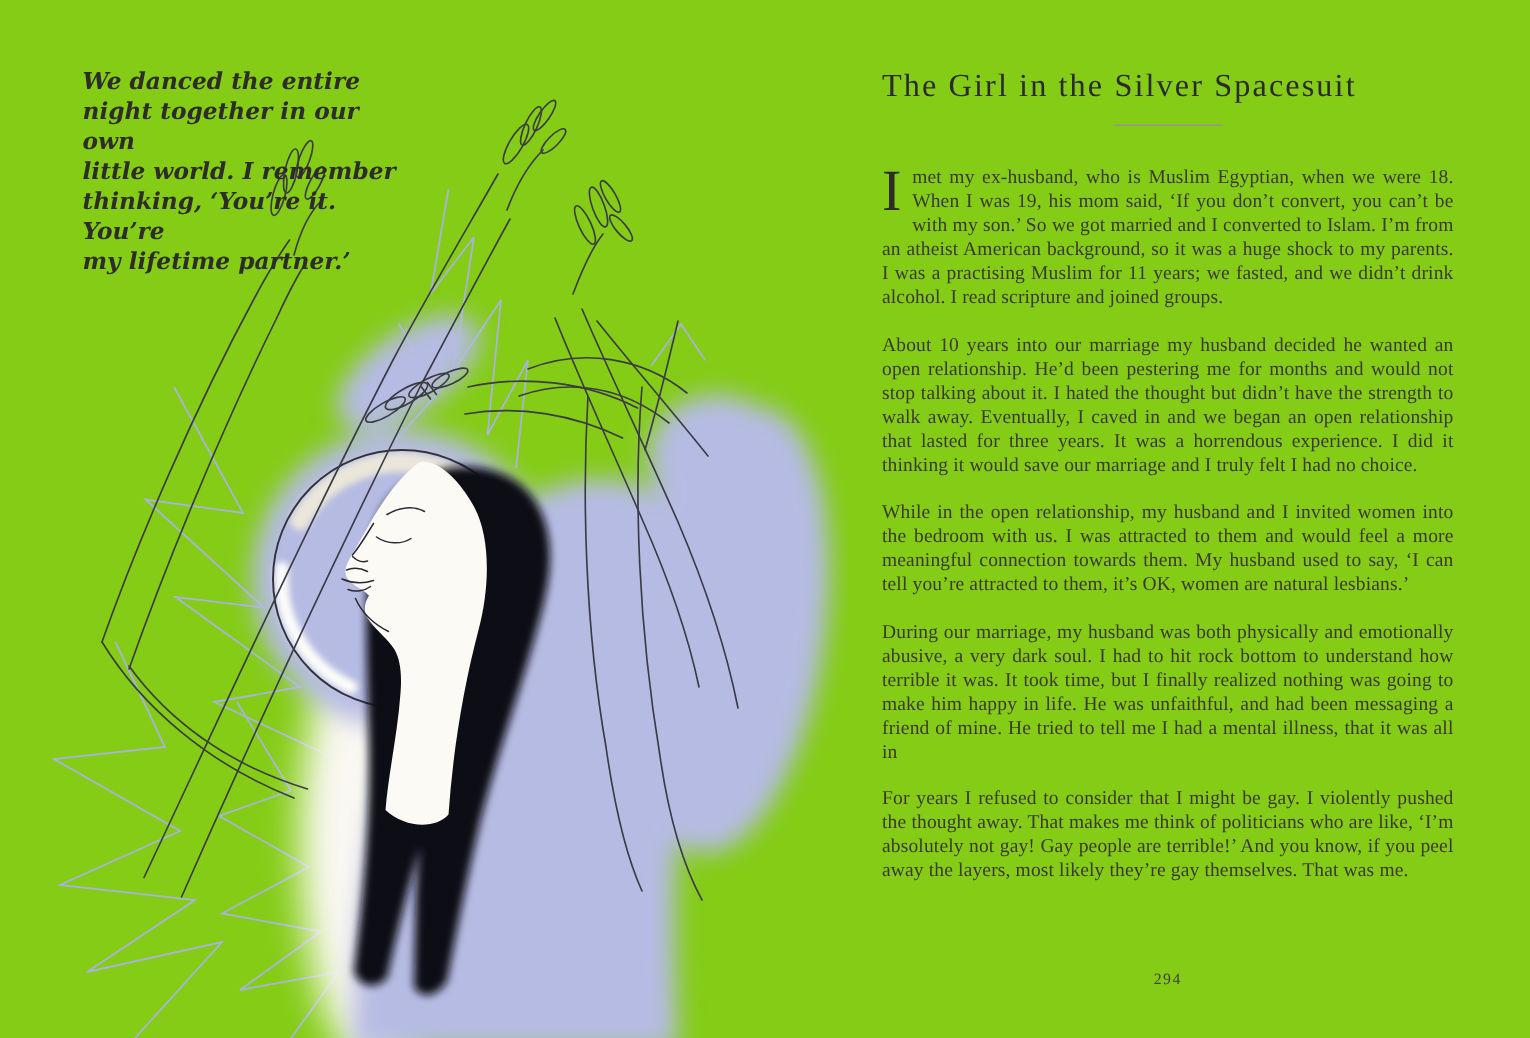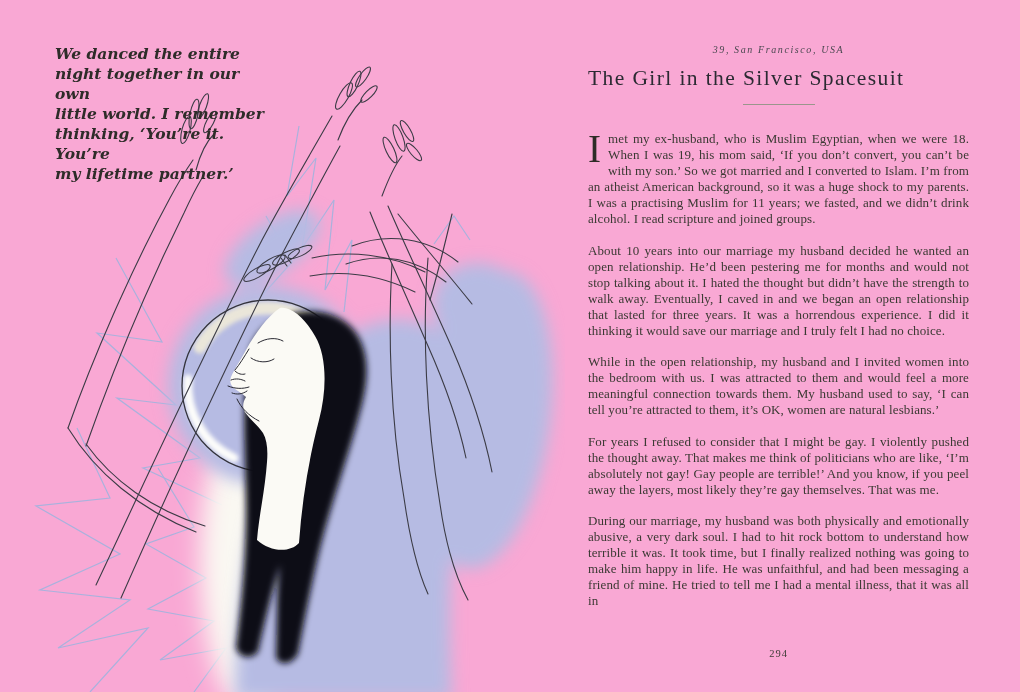--- a/index.html
+++ b/index.html
@@ -1,17 +1,17 @@
 <!DOCTYPE html>
 <html><head>
 <meta charset="utf-8">
 <style>
   html,body{margin:0;padding:0;}
   body{width:1020px;height:692px;overflow:hidden;background:#faf8f2;}
-  .spread{position:relative;width:1020px;height:692px;background:#f9a8d4;font-family:"Liberation Serif",serif;}
+  .spread{position:relative;width:1020px;height:692px;background:#84cc16;font-family:"Liberation Serif",serif;}
   .illustration{position:absolute;left:0;top:0;width:565px;height:692px;}
   .pull-quote{
     position:absolute;left:55px;top:44px;width:215px;
     font-family:"DejaVu Serif",serif;font-weight:bold;font-style:italic;
     font-size:15.5px;line-height:20px;color:#2e2c29;white-space:pre-line;
   }
   .right-page{position:absolute;left:588px;top:44px;width:381px;}
   .dateline{
     text-align:center;font-style:italic;font-size:10px;letter-spacing:1.6px;
     color:#4a4850;margin:0 0 10px 0;
@@ -148,27 +148,26 @@
     </g>
   </svg>
 
   <div class="pull-quote">We danced the entire
 night together in our own
 little world. I remember
 thinking, ‘You’re it. You’re
 my lifetime partner.’</div>
 
   <div class="right-page">
-    <p class="dateline">39, San Francisco, USA</p>
     <h1 class="chapter-title">The Girl in the Silver Spacesuit</h1>
     <hr class="title-rule">
     <div class="body-copy" id="body-copy">
         <p><span class="dropcap">I</span>met my ex-husband, who is Muslim Egyptian, when we were 18. When I was 19, his mom said, ‘If you don’t convert, you can’t be with my son.’ So we got married and I converted to Islam. I’m from an atheist American background, so it was a huge shock to my parents. I was a practising Muslim for 11 years; we fasted, and we didn’t drink alcohol. I read scripture and joined groups.</p>
         <p>About 10 years into our marriage my husband decided he wanted an open relationship. He’d been pestering me for months and would not stop talking about it. I hated the thought but didn’t have the strength to walk away. Eventually, I caved in and we began an open relationship that lasted for three years. It was a horrendous experience. I did it thinking it would save our marriage and I truly felt I had no choice.</p>
         <p>While in the open relationship, my husband and I invited women into the bedroom with us. I was attracted to them and would feel a more meaningful connection towards them. My husband used to say, ‘I can tell you’re attracted to them, it’s OK, women are natural lesbians.’</p>
+        <p>During our marriage, my husband was both physically and emotionally abusive, a very dark soul. I had to hit rock bottom to understand how terrible it was. It took time, but I finally realized nothing was going to make him happy in life. He was unfaithful, and had been messaging a friend of mine. He tried to tell me I had a mental illness, that it was all in</p>
         <p>For years I refused to consider that I might be gay. I violently pushed the thought away. That makes me think of politicians who are like, ‘I’m absolutely not gay! Gay people are terrible!’ And you know, if you peel away the layers, most likely they’re gay themselves. That was me.</p>
-        <p>During our marriage, my husband was both physically and emotionally abusive, a very dark soul. I had to hit rock bottom to understand how terrible it was. It took time, but I finally realized nothing was going to make him happy in life. He was unfaithful, and had been messaging a friend of mine. He tried to tell me I had a mental illness, that it was all in</p>
       </div>
   </div>
 
   <div class="folio">294</div>
 
 </div>
 
 </body></html>

